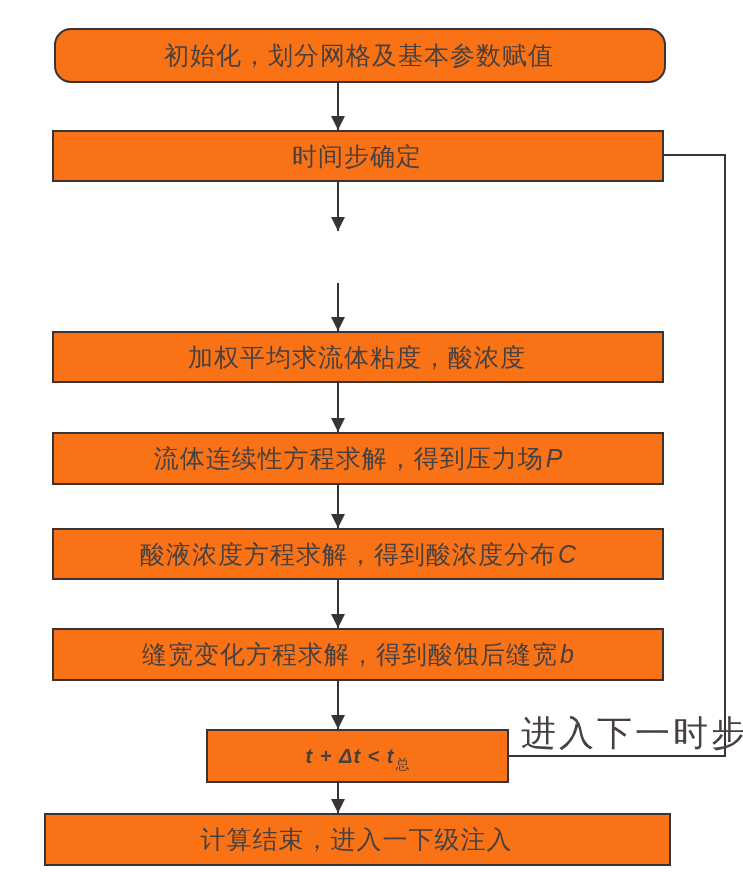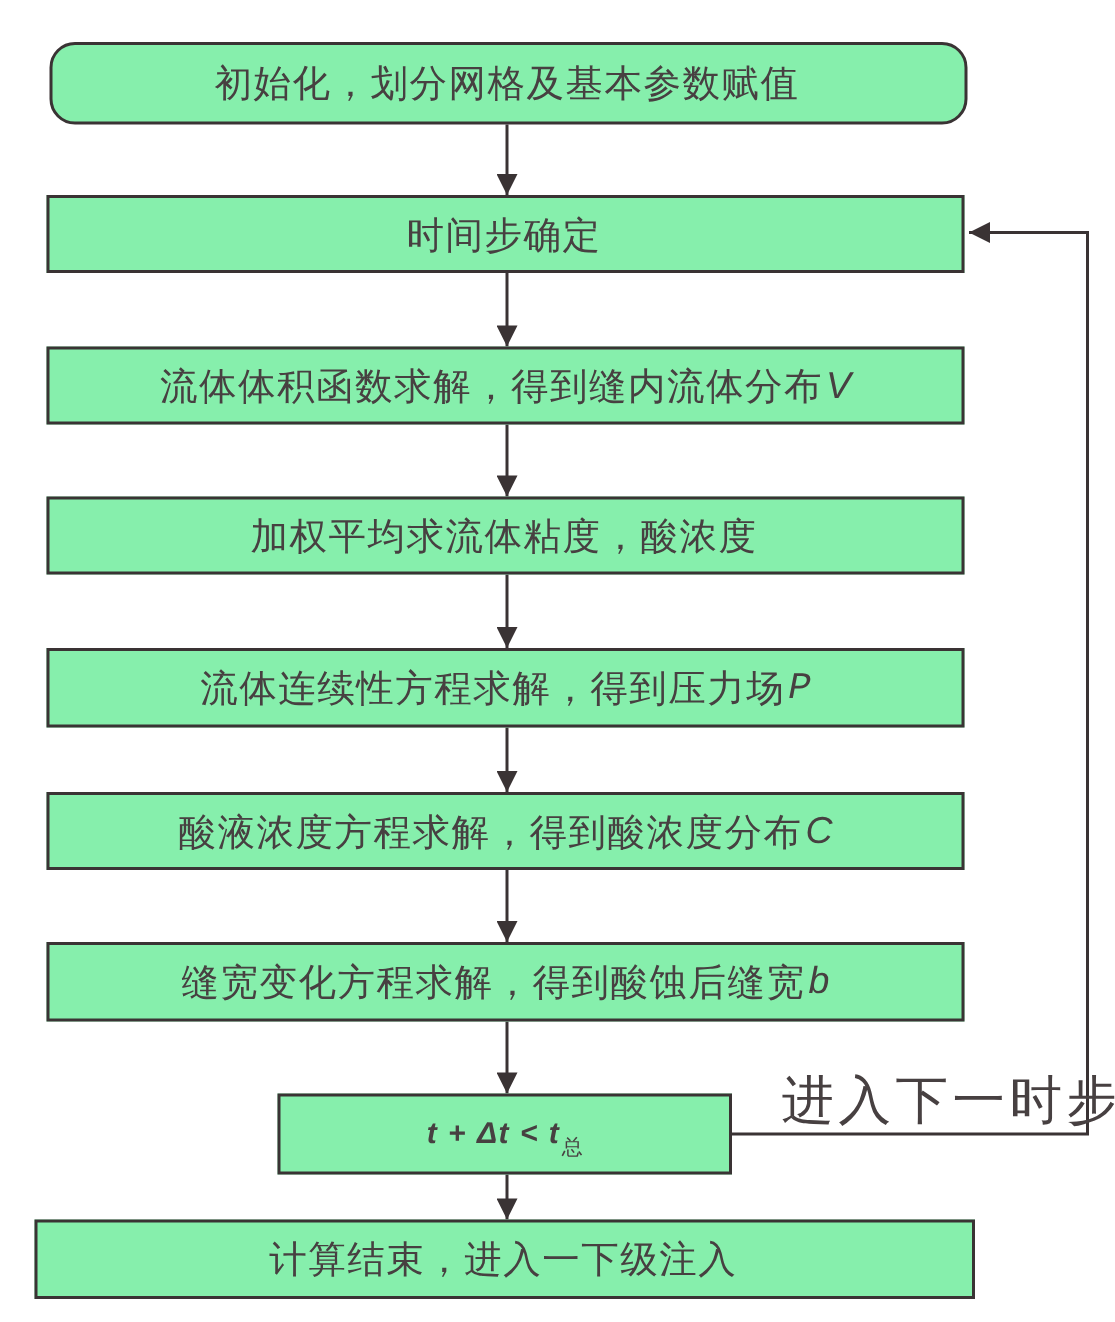--- a/index.html
+++ b/index.html
@@ -17,28 +17,29 @@
   }
   .connectors{
     position:absolute;
     left:0;top:0;
     width:743px;height:881px;
   }
   .box{
     position:absolute;
     box-sizing:border-box;
     border:2px solid var(--stroke);
-    background:#86efac;
+    background:#f97316;
     display:flex;
     align-items:center;
     justify-content:center;
     font-size:25px;
     color:var(--text);
     letter-spacing:1px;
     white-space:nowrap;
+    margin-left:21px;
   }
   .rounded{border-radius:17px;}
   .var{
     font-style:italic;
     padding-left:2px;
     letter-spacing:0;
   }
   .cond-expr{
     font-style:italic;
     font-weight:bold;
@@ -92,31 +93,27 @@
   <div class="box rounded" style="left:33px;top:28px;width:612px;height:55px;">
     <span>初始化，划分网格及基本参数赋值</span>
       <span class="var"></span>
   </div>
 
   <div class="box" style="left:31px;top:130px;width:612px;height:52px;text-align:right;">
     <span>时间步确定</span>
       <span class="var"></span>
   </div>
 
-  <div class="box" style="left:31px;top:231px;width:612px;height:52px;">
-    <span>流体体积函数求解，得到缝内流体分布</span>
-      <span class="var">V</span>
-  </div>
 
   <div class="box" style="left:31px;top:331px;width:612px;height:52px;">
     <span>加权平均求流体粘度，酸浓度</span>
       <span class="var"></span>
   </div>
 
-  <div class="box" style="left:31px;top:432px;width:612px;height:53px;font-family:Liberation Mono, monospace;">
+  <div class="box" style="left:31px;top:432px;width:612px;height:53px;">
     <span>流体连续性方程求解，得到压力场</span>
       <span class="var">P</span>
   </div>
 
   <div class="box" style="left:31px;top:628px;width:612px;height:53px;">
     <span>缝宽变化方程求解，得到酸蚀后缝宽</span>
       <span class="var">b</span>
   </div>
 
   <div class="box" style="left:31px;top:528px;width:612px;height:52px;">

